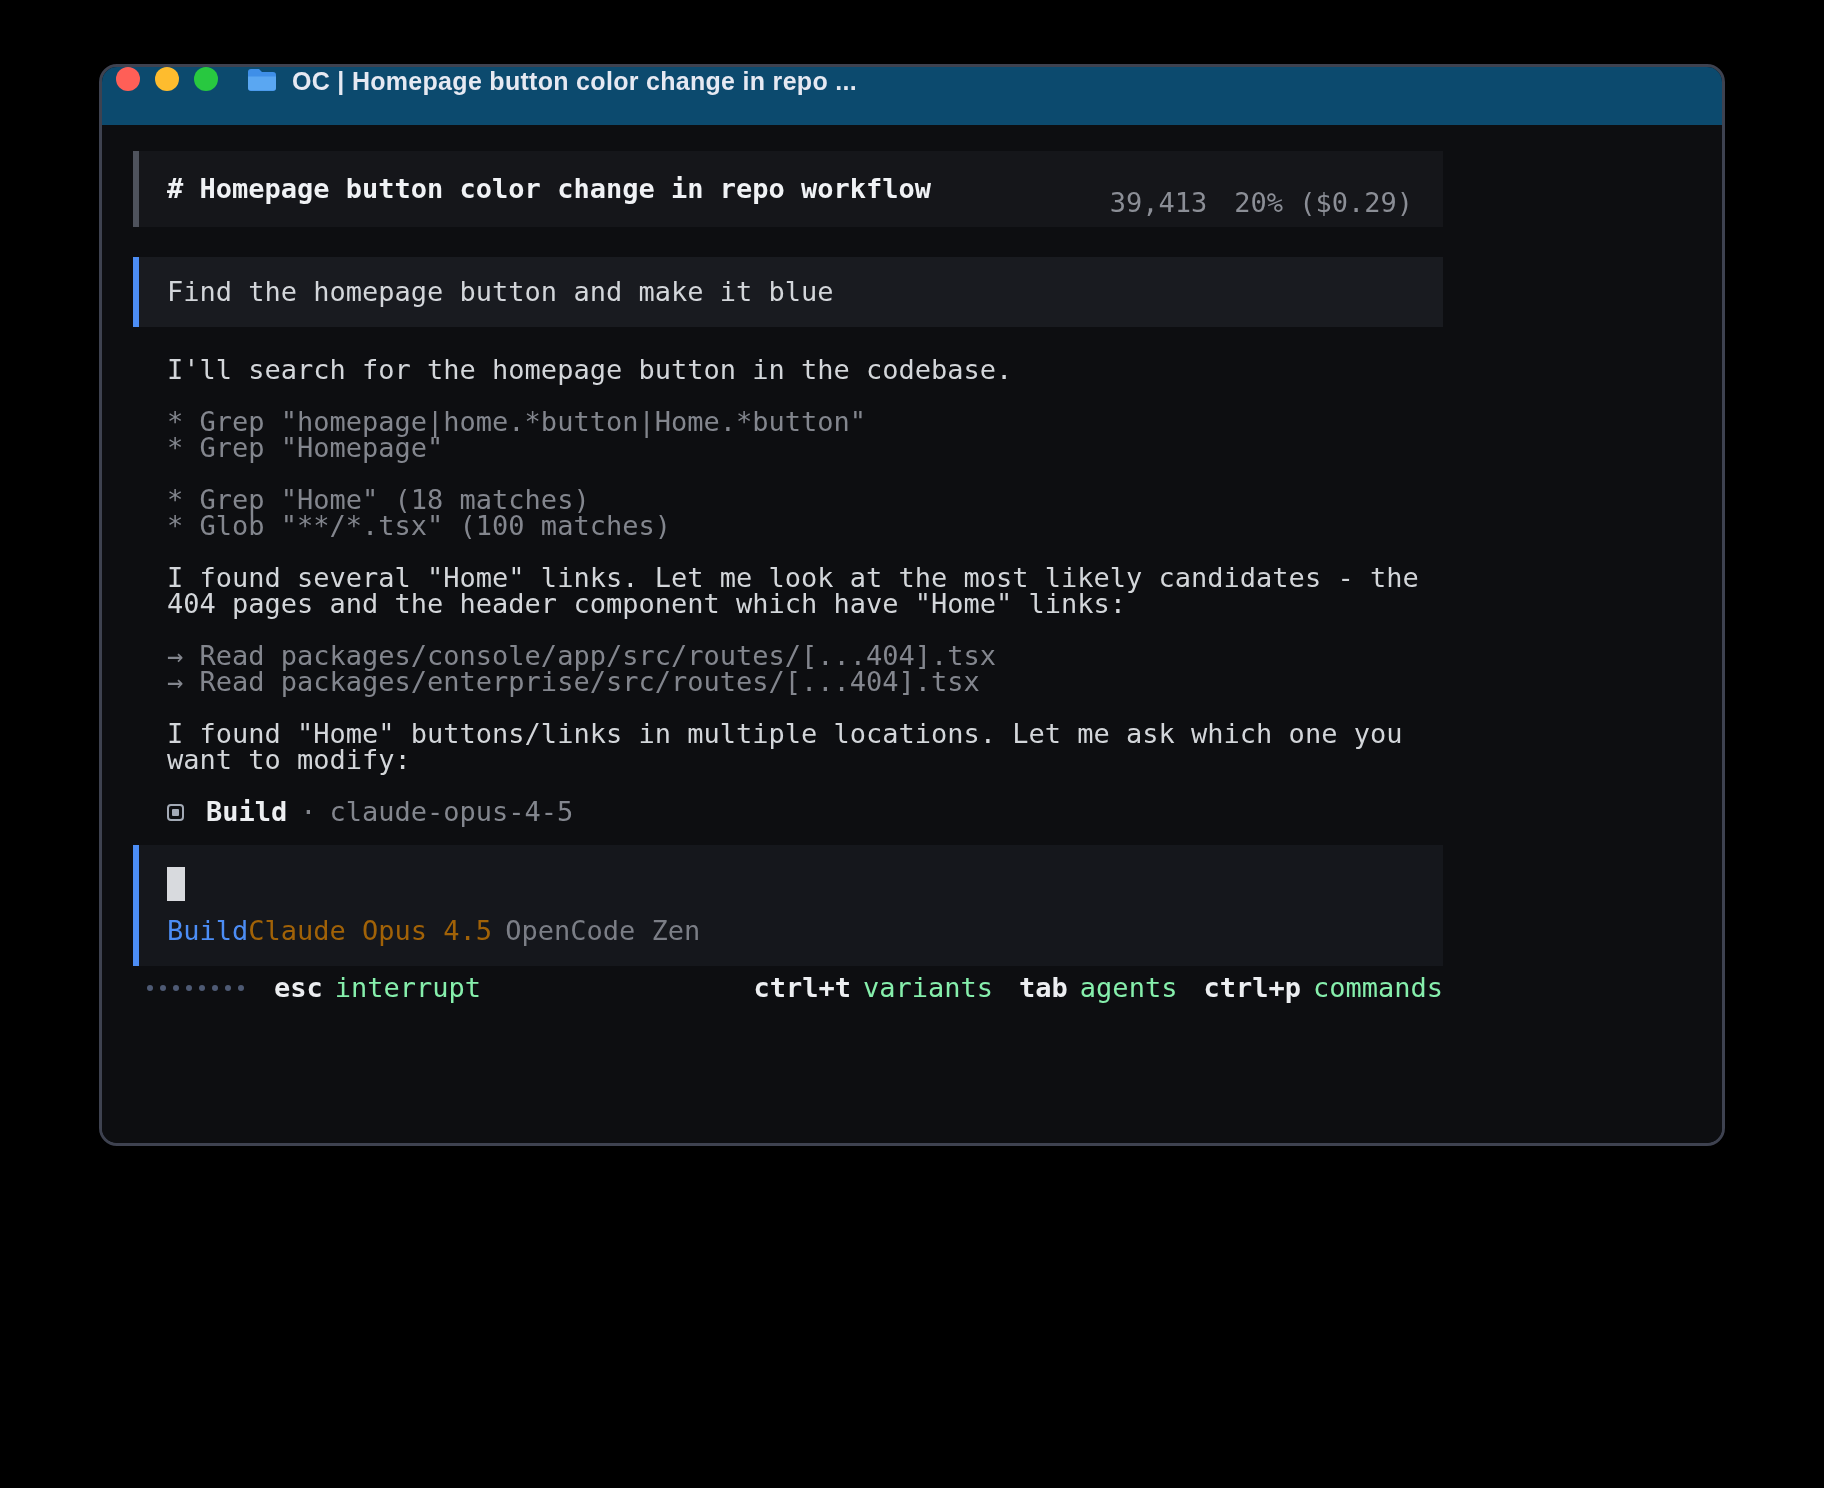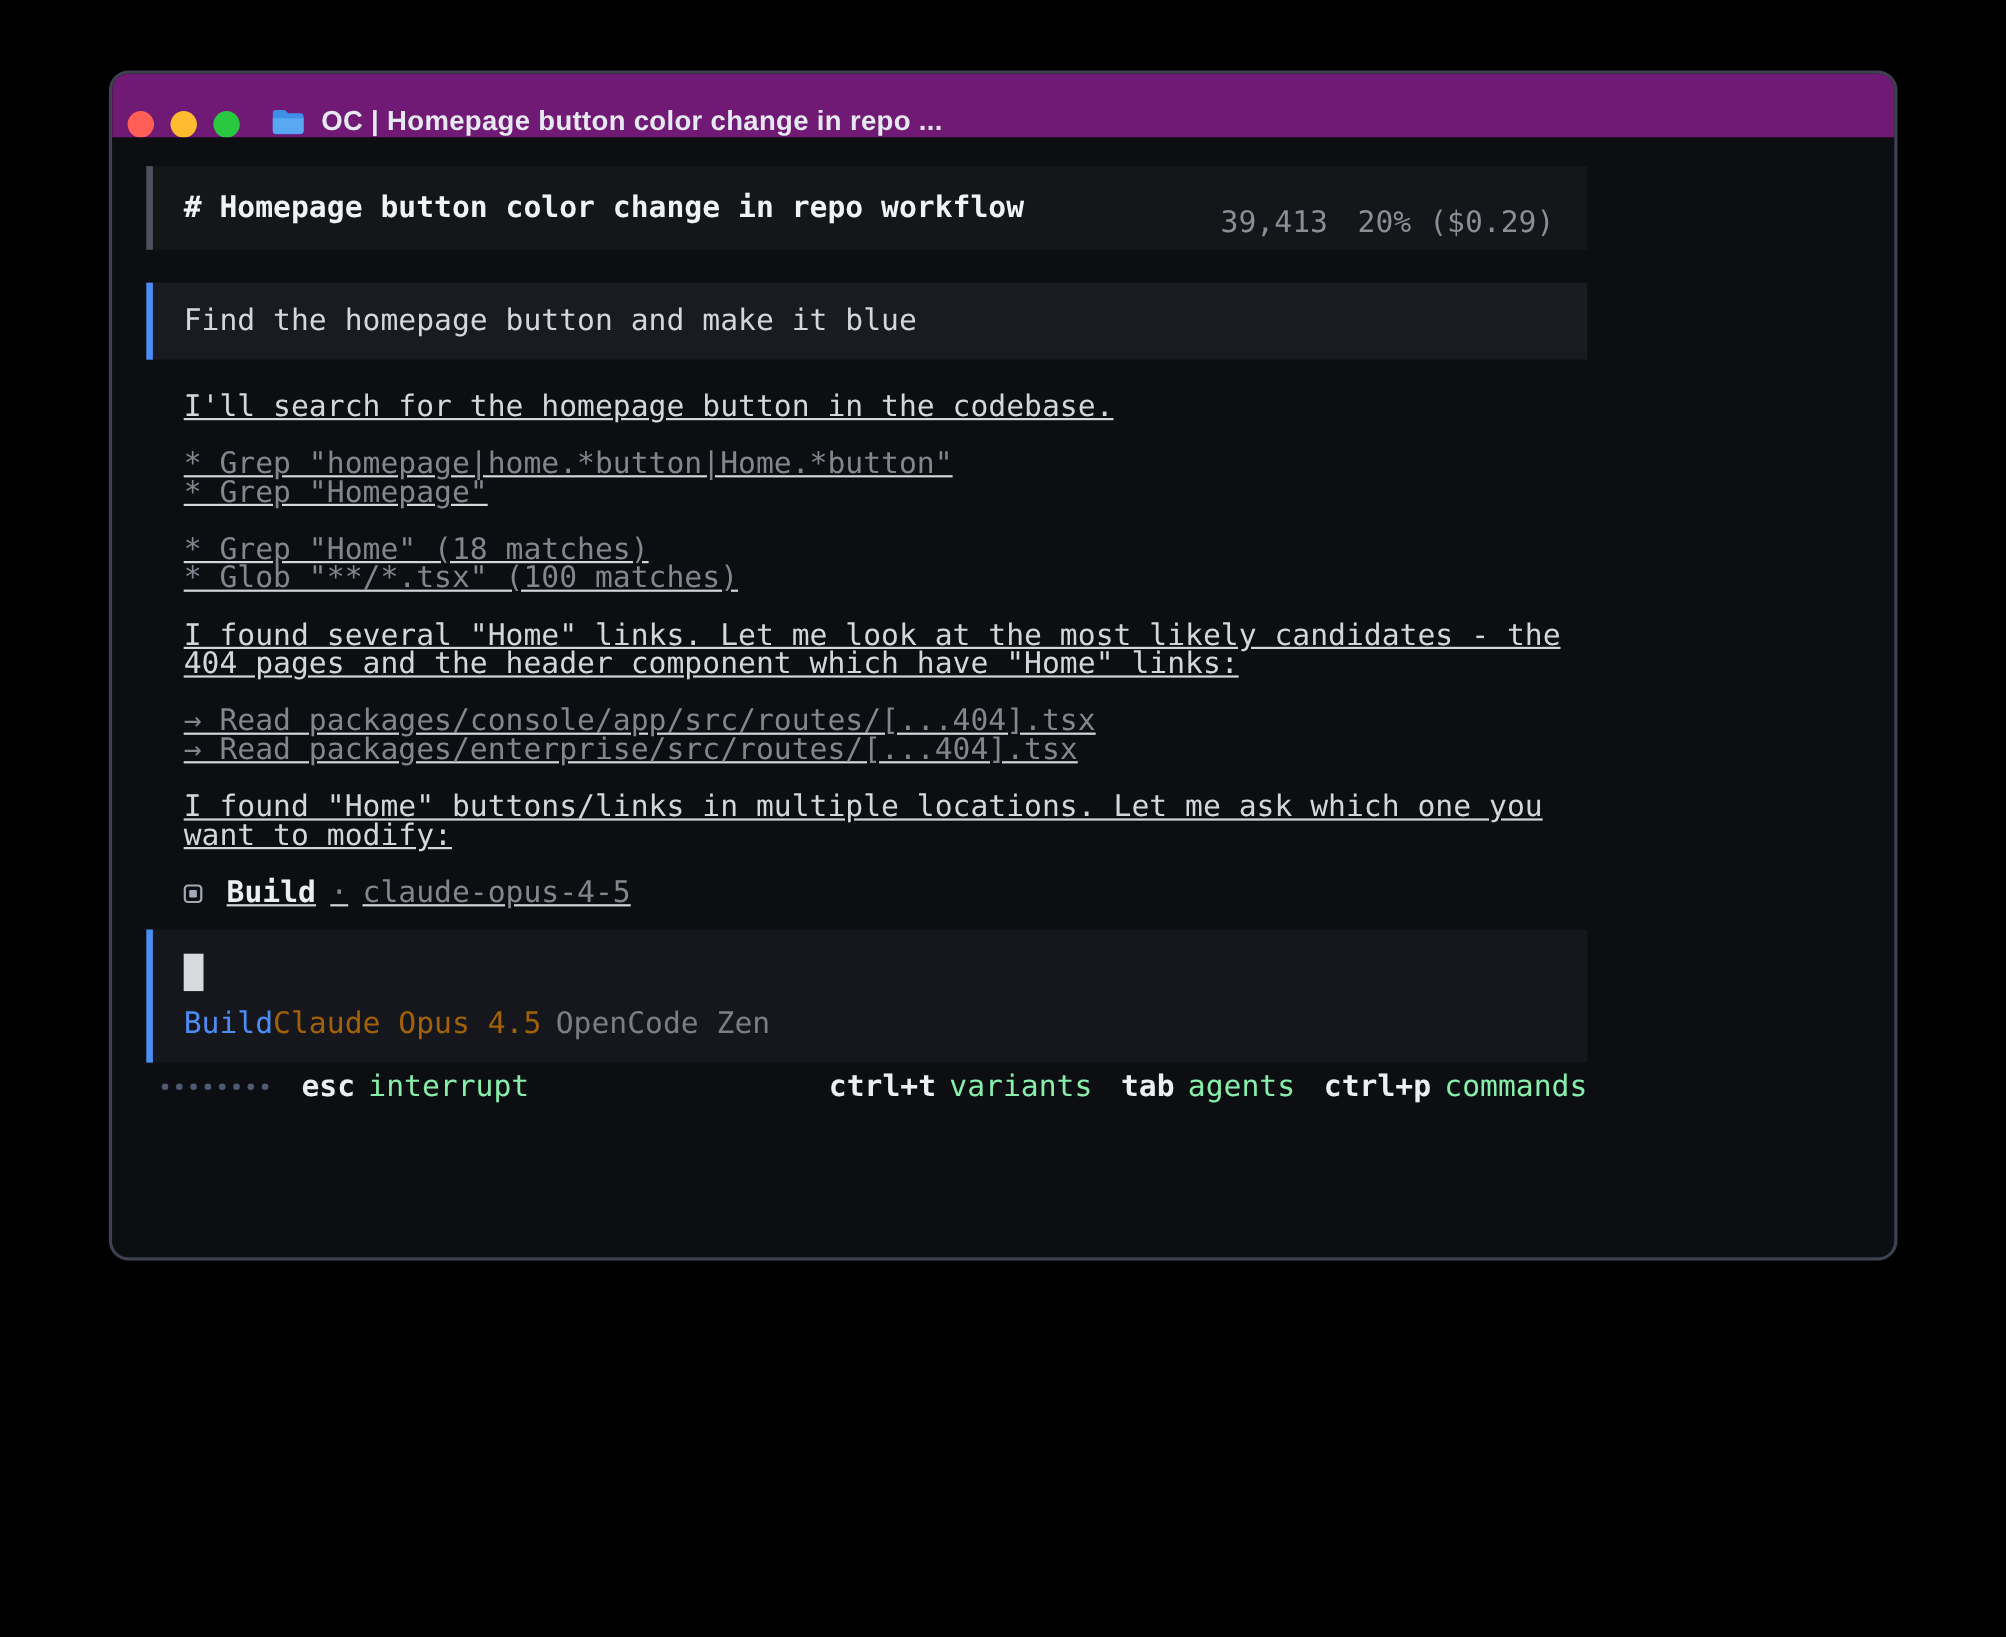--- a/index.html
+++ b/index.html
@@ -7,22 +7,22 @@
   body { font-family:"DejaVu Sans Mono", monospace; }
 
   .window {
     position:absolute; left:99px; top:64px; width:1626px; height:1082px;
     background:#0d0e11; border:3px solid #3e4250; border-radius:18px;
     overflow:hidden; display:flex; flex-direction:column;
     box-shadow:0 24px 70px rgba(0,0,0,.65);
   }
 
   .titlebar {
-    height:58px; flex:0 0 auto; background:#701a75;
-    display:flex; align-items:flex-end; padding:0 20px 0 14px;
+    height:58px; flex:0 0 auto; background:#0c4a6e;
+    display:flex; align-items:flex-start; padding:0 20px 0 14px;
     font-family:"Liberation Sans", sans-serif;
   }
   .lights { display:flex; gap:15px; }
   .light { width:24px; height:24px; border-radius:50%; }
   .light-red { background:#ff5f57; }
   .light-yellow { background:#febc2e; }
   .light-green { background:#28c840; }
   .folder { margin-left:28px; display:flex; align-items:center; }
   .wtitle { margin-left:14px; color:#e6e9f2; font-size:25px; font-weight:700; letter-spacing:.3px; white-space:nowrap; }
 
@@ -35,21 +35,21 @@
     padding:0 30px 0 28px;
   }
   .header-title { font-weight:700; color:#f0f2f5; white-space:nowrap; }
   .header-stats { color:#8b8e96; display:flex; gap:27px; white-space:nowrap;margin-top:28px; }
 
   .user-block {
     margin-top:30px; height:70px; display:flex; align-items:center;
     padding-left:28px; border-left-color:#4c8df5; background:#191b20;
   }
 
-  .chat { padding:30px 0 0 34px;text-decoration:underline; }
+  .chat { padding:30px 0 0 34px; }
   .para { margin-bottom:26px; }
   .para:last-child { margin-bottom:0; }
   .gray { color:#83868e; }
 
   .agent-line { display:flex; align-items:center; height:26px; }
   .agent-icon { width:17px; height:17px; border:2.5px solid #a3aab6; border-radius:4px; position:relative; flex:0 0 auto; }
   .agent-icon::after { content:""; position:absolute; inset:3px; background:#a3aab6; border-radius:1px; }
   .agent-name { margin-left:22px; font-weight:700; color:#eceef1; }
   .agent-sep { margin-left:13px; color:#83868e; }
   .agent-model { margin-left:13px; color:#83868e; }

